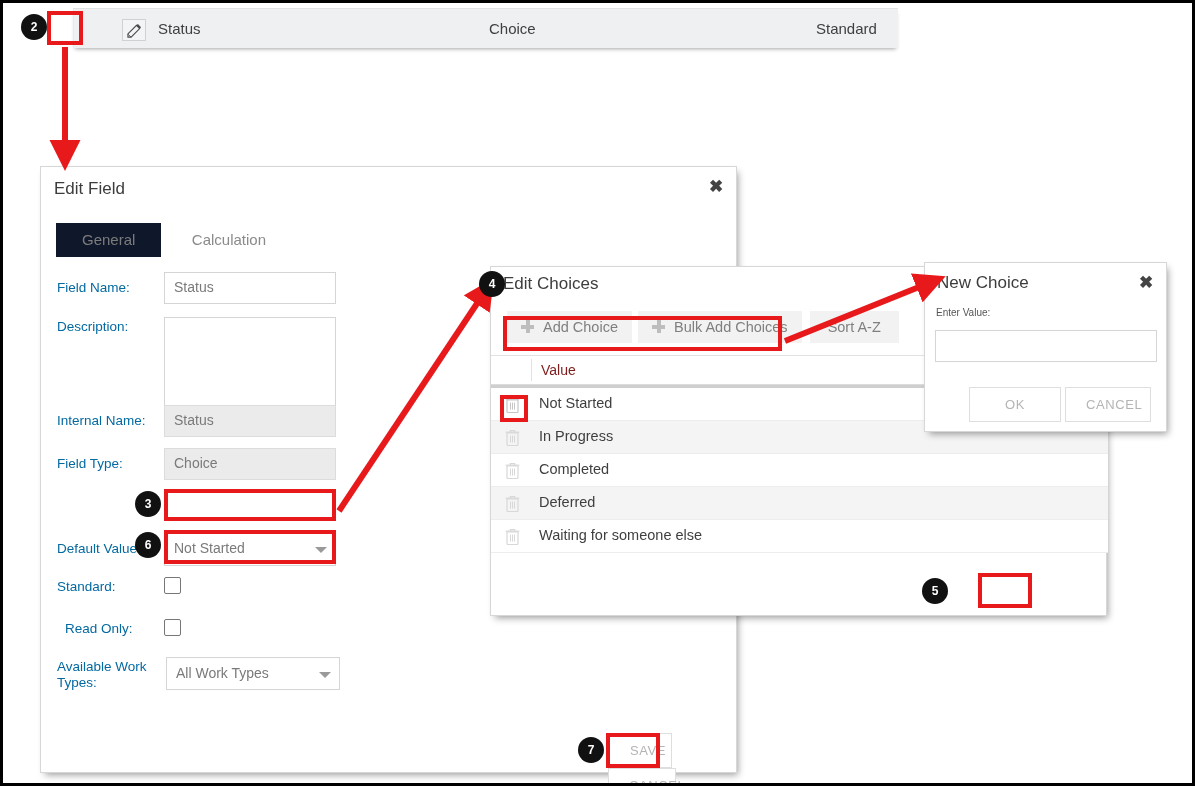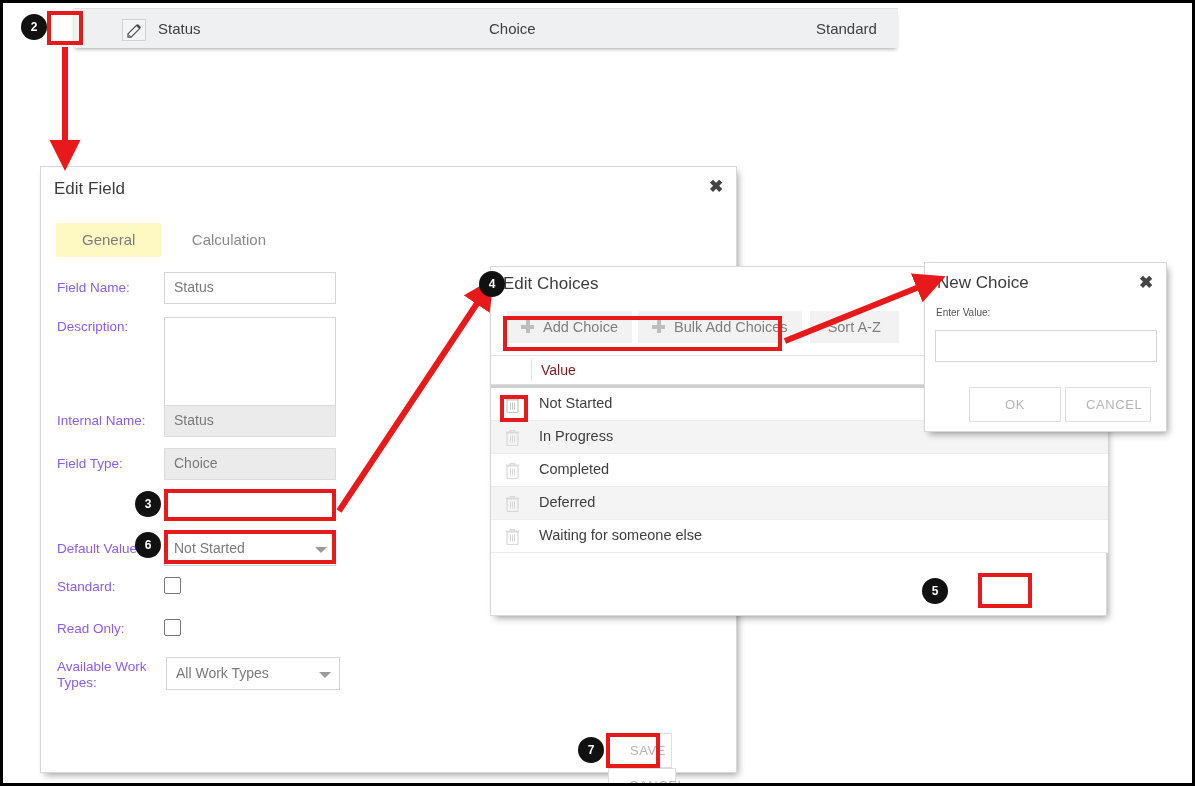--- a/index.html
+++ b/index.html
@@ -58,26 +58,26 @@
   #edit-field-dialog { left:37px; top:163px; width:697px; height:607px; }
   #ef-title { left:13px; top:12px; }
   #ef-close { left:668px; top:11px; }
 
   .tabs { position:absolute; left:15px; top:56px; height:34px; }
   .tab {
     display:inline-block; height:34px; line-height:34px;
     padding:0 26px; font-size:15px; color:#8a8a8a; cursor:pointer;
     vertical-align:top;
   }
-  .tab.active { background:#fef9c3; color:#7c7c7c; }
+  .tab.active { background:#0f172a; color:#7c7c7c; }
 
   .frow { position:absolute; left:16px; }
   .flabel {
     position:absolute; left:0; width:105px;
-    font-size:13.5px; color:#8b5cf6; line-height:16px;
+    font-size:13.5px; color:#0369a1; line-height:16px;
   }
   .fctrl { position:absolute; left:107px; }
 
   .tbox {
     background:#ffffff; border:1px solid #d5d5d5;
     font-size:14px; color:#7a7a7a;
     padding:5px 9px; line-height:19px;
   }
   .tbox.gray { background:#ebebeb; border-color:#dcdcdc; }
 
@@ -225,21 +225,21 @@
         <span class="caret"></span>
       </div>
     </div>
 
     <div class="frow" style="top:410px;width:300px;height:20px;">
       <div class="flabel" style="top:2px;">Standard:</div>
       <div class="fctrl cbox" style="top:0;"></div>
     </div>
 
     <div class="frow" style="top:452px;width:300px;height:20px;">
-      <div class="flabel" style="top:2px;">Read Only:</div>
+      <div class="flabel" style="top:2px;margin-left:8px;">Read Only:</div>
       <div class="fctrl cbox" style="top:0;"></div>
     </div>
 
     <div class="frow" style="top:490px;width:300px;height:50px;">
       <div class="flabel" style="top:2px;width:100px;">Available Work Types:</div>
       <div class="fctrl selbox" style="left:109px;top:0;width:174px;height:33px;">
         <span>All Work Types</span>
         <span class="caret"></span>
       </div>
     </div>

